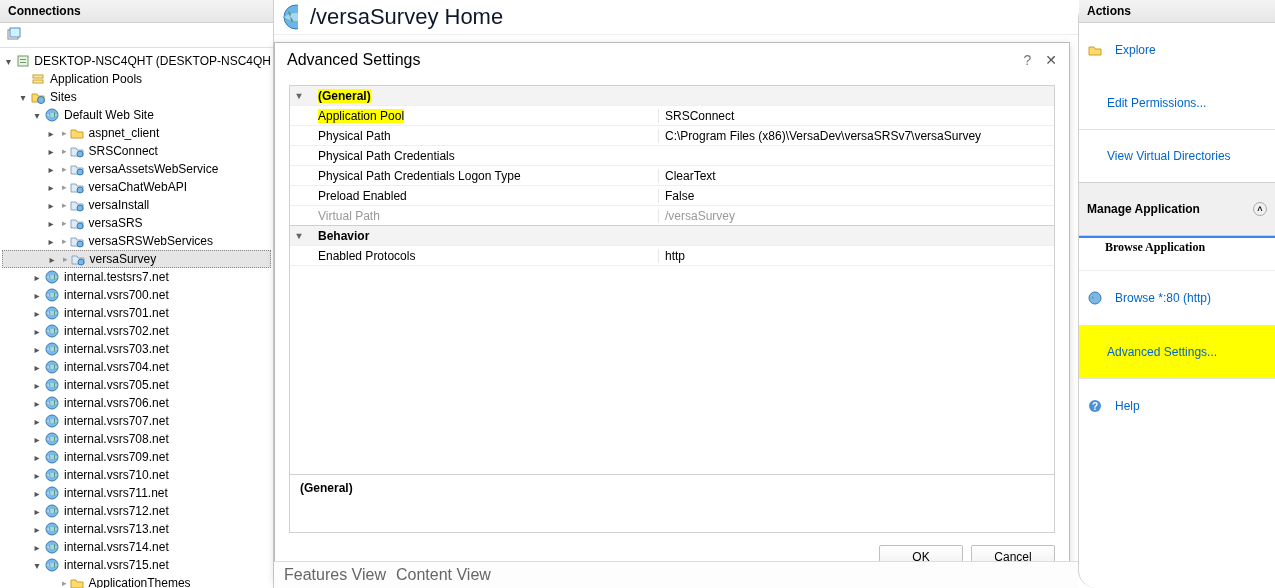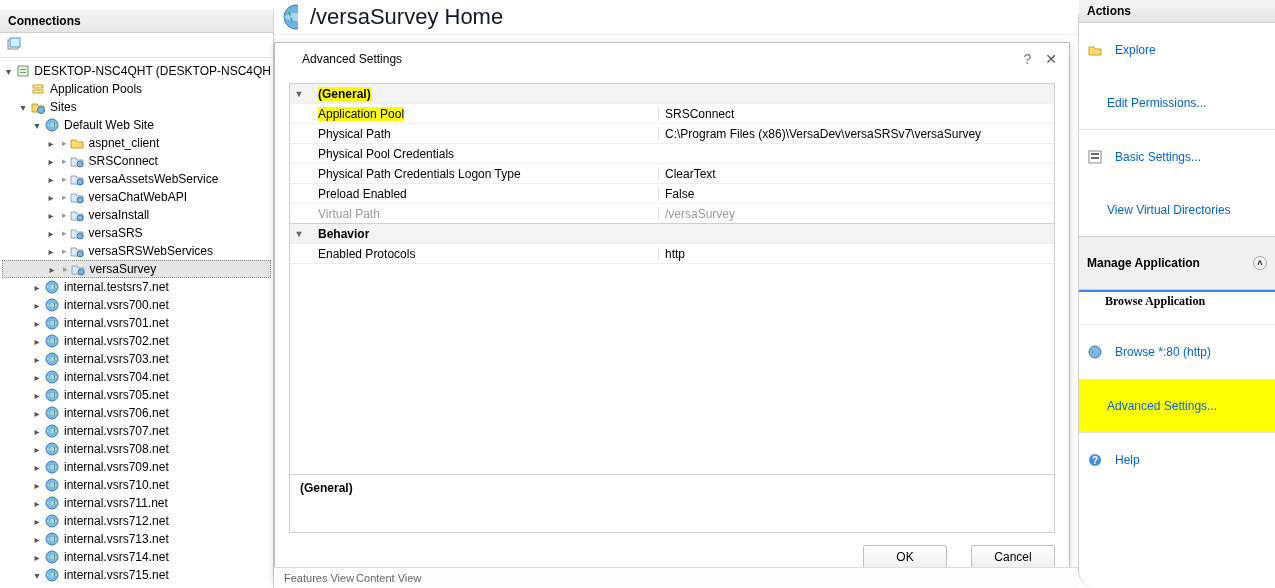--- a/index.html
+++ b/index.html
@@ -1,63 +1,63 @@
 <!DOCTYPE html>
 <html><head>
 <meta charset="utf-8">
 <style>
 * { box-sizing: border-box; font-family: "Segoe UI", Tahoma, sans-serif; }
 body { margin: 0; width: 1275px; height: 588px; overflow: hidden; font-size: 12px; color: #000; background: #fff; }
 .app { display: flex; width: 1275px; height: 588px; }
-.left-panel { width: 274px; flex-shrink: 0; display: flex; flex-direction: column; border-right: 1px solid #d0d0d0; background: #fff; margin-top: 10px; }
+.left-panel { width: 274px; flex-shrink: 0; display: flex; flex-direction: column; border-right: 1px solid #d0d0d0; background: #fff; }
 .center-panel { flex: 1; position: relative; display: flex; flex-direction: column; }
 .right-panel { width: 197px; flex-shrink: 0; border-left: 1px solid #d0d0d0; background: #fff; display: flex; flex-direction: column; border-radius: 18px; }
 
 .panel-header { background: linear-gradient(#f4f4f4,#e6e6e6); font-weight: bold; padding: 4px 8px; border-bottom: 1px solid #d0d0d0; font-size: 12px; }
 
 .left-toolbar { padding: 3px 6px; border-bottom: 1px solid #e0e0e0; }
 .tree { padding: 4px 2px; overflow: hidden; white-space: nowrap; flex:1; }
 .tree-row { display: flex; align-items: center; height: 18px; cursor: default; }
 .tree-row.selected { background: #e5e5e5; border: 1px dotted #888; }
 .tw { display:inline-block; width:14px; text-align:center; color:#555; font-size:10px; cursor:pointer; }
 .tw.empty { visibility:hidden; }
 .arrow { color:#999; font-size:9px; margin-left:4px; margin-right:2px; }
 .icon { width:16px; height:16px; display:inline-flex; align-items:center; justify-content:center; margin-right:4px; }
 .label { font-size:12px; }
 
 .center-header { display:flex; align-items:center; padding:4px 8px; gap:8px; border-bottom:1px solid #eee; }
 .center-title { font-size:22px; color:#0f172a; }
 
 .dialog { position:absolute; top:42px; left:0; width:796px; height:540px; background:#fff; border:1px solid #bbb; box-shadow:0 2px 8px rgba(0,0,0,0.15); display:flex; flex-direction:column; }
 .dlg-title { display:flex; align-items:center; padding:8px 12px; }
-.dlg-title-text { font-size:12px; flex:1;margin-left:15px; }
+.dlg-title-text { font-size:16px; flex:1; }
 .dlg-help { font-size:14px; color:#777; margin:0 14px; cursor:pointer; }
 .dlg-close { font-size:14px; color:#555; cursor:pointer; }
 .dlg-body { flex:1; padding:8px 14px 0; display:flex; flex-direction:column; }
 .prop-grid { flex:1; border:1px solid #d0d0d0; overflow:auto; }
 .prop-row { display:flex; height:20px; align-items:center; border-bottom:1px solid #efefef; }
 .prop-row.section { background:#f3f3f3; font-weight:bold; }
 .prop-row.lastsection { border-bottom:1px solid #d0d0d0; }
 .prop-expand { width:18px; text-align:center; color:#666; font-size:10px; }
 .prop-name { width:350px; padding-left:10px; }
 .prop-val { flex:1; border-left:1px solid #e8e8e8; padding-left:6px; }
 .prop-row.section .prop-val { border-left:none; }
 .prop-virtual { color:#999; }
 .highlight { background:#ffff00; }
 .desc-box { border:1px solid #d0d0d0; border-top:none; height:58px; padding:6px 10px; font-weight:bold; }
-.dlg-buttons { display:flex; justify-content:flex-end; gap:24px; padding:12px 14px; }
+.dlg-buttons { display:flex; justify-content:flex-end; gap:8px; padding:12px 14px; }
 .btn { width:84px; height:24px; background:linear-gradient(#fff,#efefef); border:1px solid #bfbfbf; border-radius:2px; font-size:12px; cursor:pointer; }
 
 .action-item { display:flex; align-items:center; padding:19px 8px; gap:8px; cursor:pointer; }
 .action-link { color:#0066cc; }
 .action-sub { padding-left:28px; }
 .mgr-header { background:#f0f0f0; font-weight:bold; padding:19px 8px; display:flex; justify-content:space-between; align-items:center; border-bottom:1px solid #d0d0d0; border-top:1px solid #d0d0d0; }
 .browse-hdr { font-weight:bold; padding:2px 8px 15px 26px; border-bottom:1px solid #eee; border-top:2px solid #3b82f6;font-family:Liberation Serif, serif; }
 
-.footer-views { position:absolute; bottom:0; left:0; display:flex; gap:2px; padding:4px 10px; font-size:11px; color:#666; width:100%; border-top:1px solid #ddd; background:#fdfdfd; }
+.footer-views { position:absolute; bottom:0; left:0; display:flex; gap:10px; padding:4px 10px; font-size:16px; color:#666; width:100%; border-top:1px solid #ddd; background:#fdfdfd; }
 
 svg { display:block; }
 </style>
 </head>
 <body>
 
 <div class="app">
 
   <div class="left-panel">
     <div class="panel-header">Connections</div>
@@ -513,21 +513,21 @@
             <span class="prop-name"><span class="highlight">Application Pool</span></span>
             <span class="prop-val">SRSConnect</span>
           </div>
           <div class="prop-row">
             <span class="prop-expand"></span>
             <span class="prop-name">Physical Path</span>
             <span class="prop-val">C:\Program Files (x86)\VersaDev\versaSRSv7\versaSurvey</span>
           </div>
           <div class="prop-row">
             <span class="prop-expand"></span>
-            <span class="prop-name">Physical Pool Credentials</span>
+            <span class="prop-name">Physical Path Credentials</span>
             <span class="prop-val"></span>
           </div>
           <div class="prop-row">
             <span class="prop-expand"></span>
             <span class="prop-name">Physical Path Credentials Logon Type</span>
             <span class="prop-val">ClearText</span>
           </div>
           <div class="prop-row">
             <span class="prop-expand"></span>
             <span class="prop-name">Preload Enabled</span>
@@ -570,30 +570,20 @@
           <svg width="14" height="14">
             <path d="M1 4h5l1 2h6v6H1z" fill="#ffd96b" stroke="#c9a227"></path>
           </svg>
         </span>
       <span class="action-link">Explore</span>
     </div>
     <div class="action-item action-sub">
       <span class="action-link">Edit Permissions...</span>
     </div>
     <div style="border-top:1px solid #e2e2e2;"></div>
-    <div class="action-item">
-      <span class="icon">
-          <svg width="14" height="14">
-            <rect x="1" y="1" width="12" height="12" fill="#fff" stroke="#888"></rect>
-            <rect x="3" y="3" width="8" height="2" fill="#666"></rect>
-            <rect x="3" y="7" width="8" height="2" fill="#666"></rect>
-          </svg>
-        </span>
-      <span class="action-link">Basic Settings...</span>
-    </div>
     <div class="action-item action-sub">
       <span class="action-link">View Virtual Directories</span>
     </div>
     <div class="mgr-header">
       <span>Manage Application</span>
       <span style="font-size:9px;border:1px solid #aaa;border-radius:50%;width:14px;height:14px;display:inline-flex;align-items:center;justify-content:center;">˄</span>
     </div>
     <div class="browse-hdr">Browse Application</div>
     <div class="action-item">
       <span class="icon">

